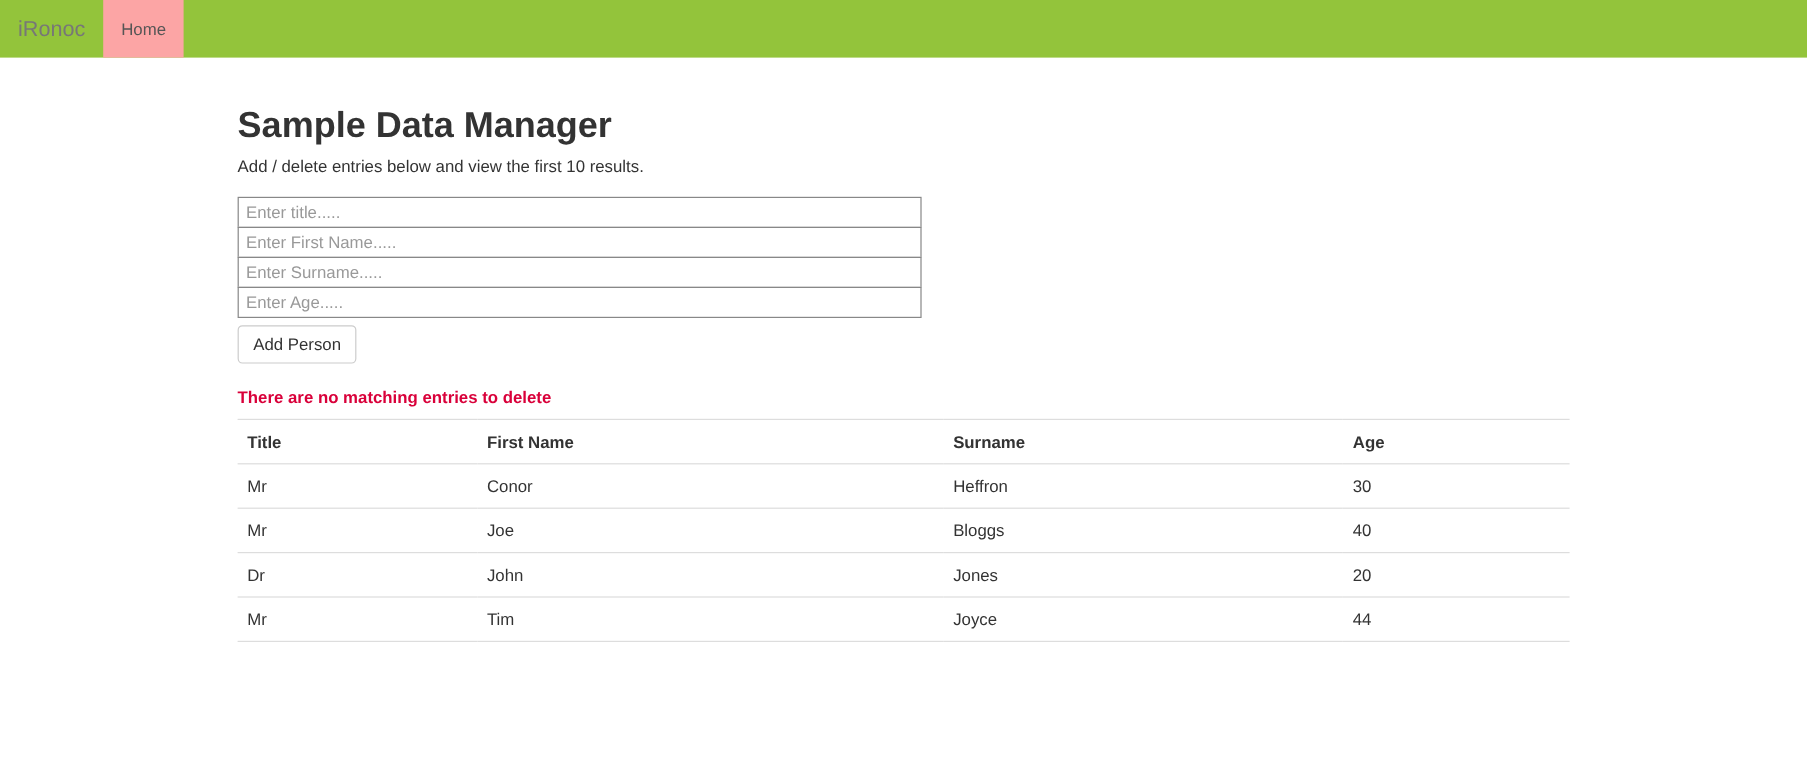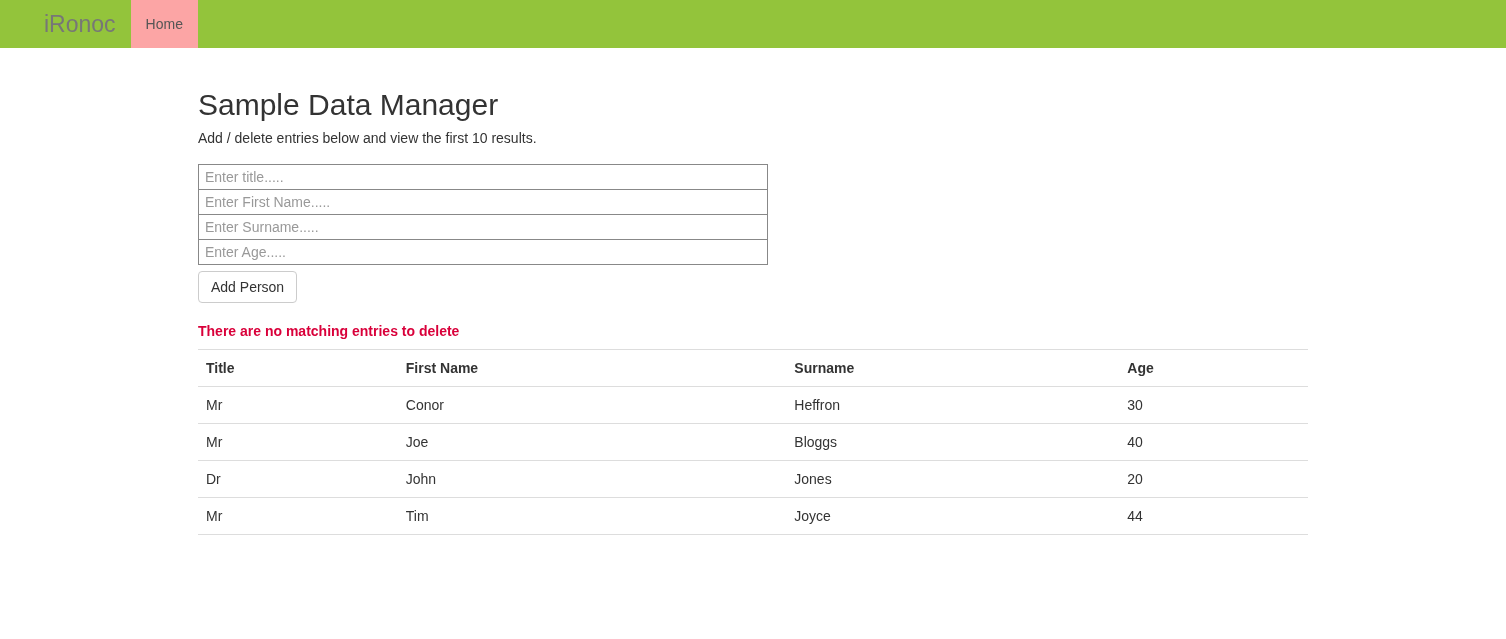--- a/index.html
+++ b/index.html
@@ -14,44 +14,43 @@
       background: #fff;
     }
     .navbar {
       background-color: #93c43b;
       height: 48px;
       display: flex;
       align-items: stretch;
     }
     .navbar-brand {
       color: #777;
-      font-size: 23px;
+      font-size: 18px;
       padding: 14px 15px;
       text-decoration: none;
       display: flex;
       align-items: center;
-      margin-left: 29px;
     }
     .nav-item {
       background-color: #fca5a5;
       color: #555;
       padding: 14px 15px;
       text-decoration: none;
       font-size: 14px;
       display: flex;
       align-items: center;
     }
     .container {
       max-width: 1140px;
       margin: 0 auto;
       padding: 0 15px;
     }
     .page-title {
       font-size: 30px;
-      font-weight: 400;
+      font-weight: 700;
       color: #333;
       margin-top: 40px;
       margin-bottom: 8px;
     }
     .subtitle {
       font-size: 14px;
       color: #333;
       margin-bottom: 18px;
     }
     .add-form {

